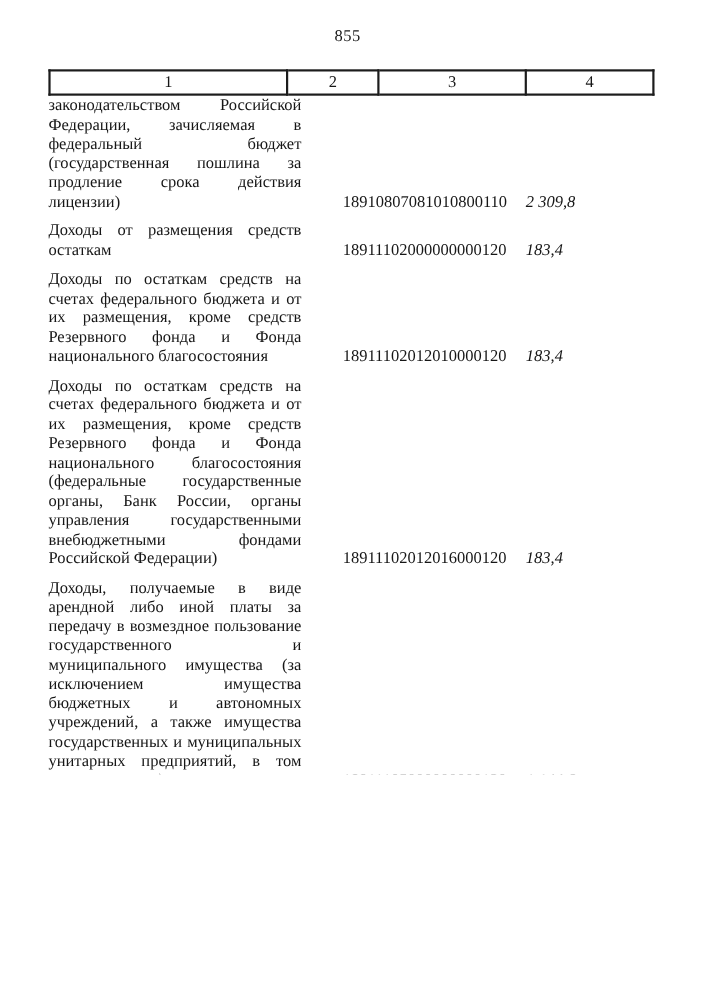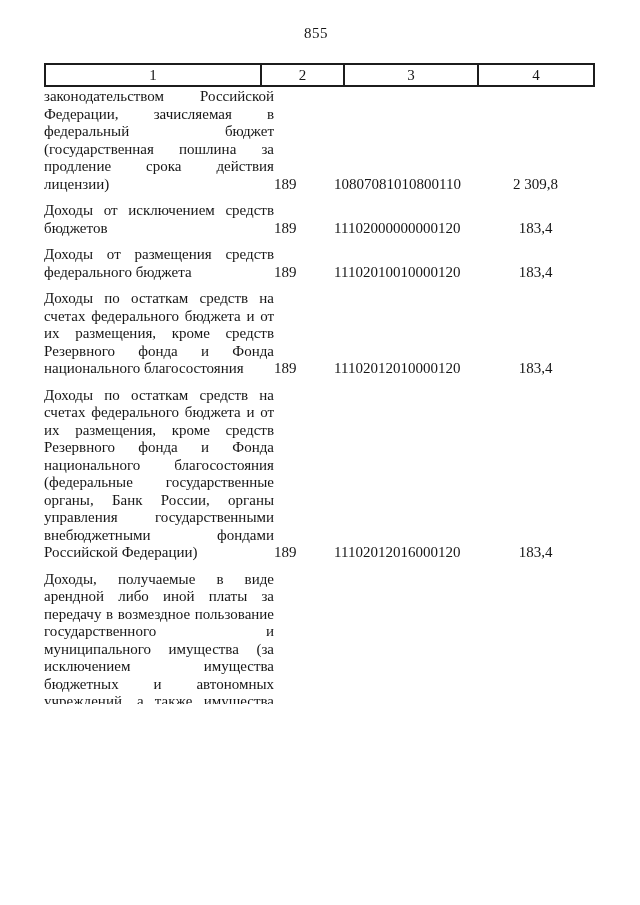--- a/index.html
+++ b/index.html
@@ -64,32 +64,33 @@
   }
   td.cell-name {
     width: 230px;
     text-align: justify;
     text-justify: inter-word;
     padding-left: 1px;
     padding-right: 7px;
   }
   td.cell-admin {
     width: 60px;
-    text-align: left;
+    text-align: right;
     margin-top: 28px;
   }
   td.cell-code {
     width: 144px;
     white-space: nowrap;
   }
   td.cell-amount {
     width: 115px;
-    text-align: center;
+    text-align: left;
     padding-right: 1px;
     white-space: nowrap;
+    font-style: italic;
   }
 </style>
 </head>
 <body>
 
 <div class="page">
 
   <div class="page-number">855</div>
 
   <table class="header-grid">
@@ -105,29 +106,23 @@
 
   <table class="body-grid">
     <tbody>
       <tr>
         <td class="cell-name">законодательством Российской Федерации, зачисляемая в федеральный бюджет (государственная пошлина за продление срока действия лицензии)</td>
         <td class="cell-admin">189</td>
         <td class="cell-code">10807081010800110</td>
         <td class="cell-amount">2 309,8</td>
       </tr>
       <tr>
-        <td class="cell-name">Доходы от исключением средств бюджетов</td>
+        <td class="cell-name">Доходы от размещения средств остаткам</td>
         <td class="cell-admin">189</td>
         <td class="cell-code">11102000000000120</td>
-        <td class="cell-amount">183,4</td>
-      </tr>
-      <tr>
-        <td class="cell-name">Доходы от размещения средств федерального бюджета</td>
-        <td class="cell-admin">189</td>
-        <td class="cell-code">11102010010000120</td>
         <td class="cell-amount">183,4</td>
       </tr>
       <tr>
         <td class="cell-name">Доходы по остаткам средств на счетах федерального бюджета и от их размещения, кроме средств Резервного фонда и Фонда национального благосостояния</td>
         <td class="cell-admin">189</td>
         <td class="cell-code">11102012010000120</td>
         <td class="cell-amount">183,4</td>
       </tr>
       <tr>
         <td class="cell-name">Доходы по остаткам средств на счетах федерального бюджета и от их размещения, кроме средств Резервного фонда и Фонда национального благосостояния (федеральные государственные органы, Банк России, органы управления государственными внебюджетными фондами Российской Федерации)</td>

